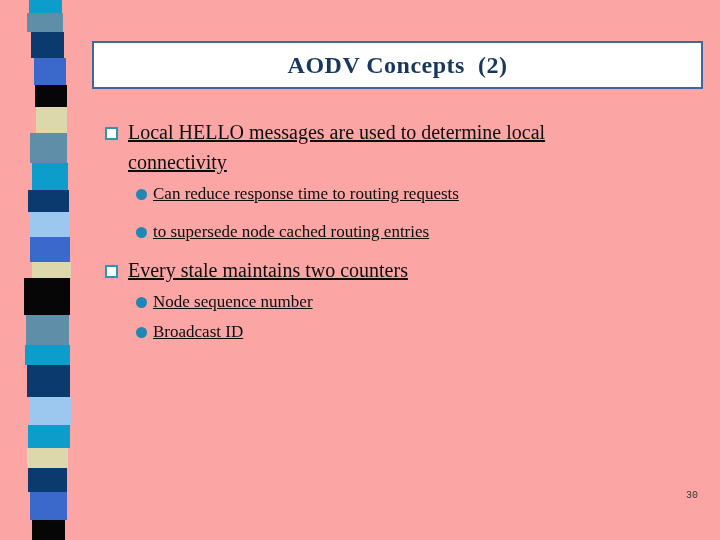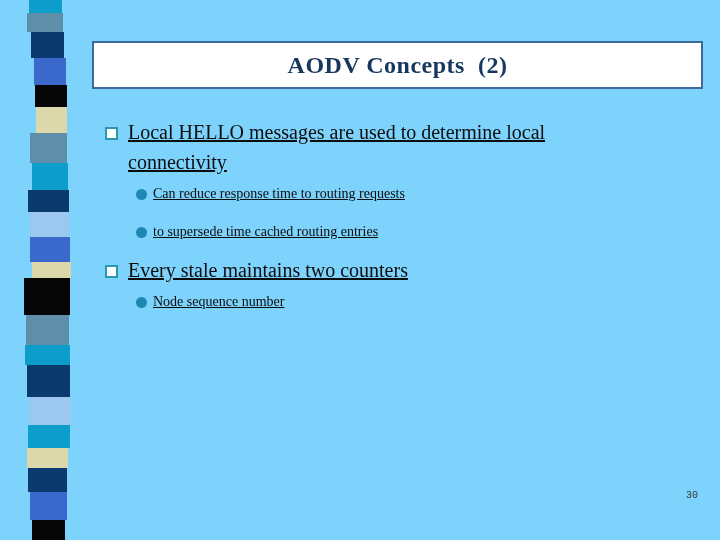--- a/index.html
+++ b/index.html
@@ -5,21 +5,21 @@
   html, body { margin: 0; padding: 0; }
   body {
     width: 720px; height: 540px;
     background: #ffffff;
     font-family: "Liberation Serif", serif;
     position: relative;
     overflow: hidden;
   }
   .slide {
     position: absolute; inset: 0;
-    background: #7dd3fc;
+    background: #fca5a5;
   }
 
   
   .ribbon {
     position: absolute;
     left: 23px; top: 0;
     width: 52px; height: 540px;
   }
   .ribbon-block {  }
 
@@ -62,21 +62,21 @@
     border: 2px solid var(--sq-color, #2899ad);
     background: #ffffff;
     display: inline-block;
   }
   .sub-list {
     margin: 2px 0 8px 31px;
   }
   .l2-item {
     position: relative;
     padding-left: 17px;
-    font-size: 14px;
+    font-size: 17px;
     line-height: 30px;
   }
   .dot-bullet {
     position: absolute;
     left: 0; top: 10px;
     width: 11px; height: 11px;
     border-radius: 50%;
     background: var(--dot-color, #1f87b4);
     display: inline-block;
   }
@@ -123,23 +123,24 @@
   <div class="title-box">
     <span class="title-text">AODV Concepts  (2)</span>
   </div>
 
   <div class="bullet-list">
       <div class="l1-item"><span class="sq-bullet"></span><span>Local HELLO messages are used to determine local<br>connectivity</span></div>
       <div class="sub-list">
         <div class="l2-item"><span class="dot-bullet"></span><span>Can reduce response time to routing requests</span></div>
       </div>
       <div class="sub-list">
-        <div class="l2-item"><span class="dot-bullet"></span><span>to supersede time cached routing entries</span></div>
+        <div class="l2-item"><span class="dot-bullet"></span><span>to supersede node cached routing entries</span></div>
       </div>
       <div class="l1-item"><span class="sq-bullet"></span><span>Every stale maintains two counters</span></div>
       <div class="sub-list">
         <div class="l2-item"><span class="dot-bullet"></span><span>Node sequence number</span></div>
+        <div class="l2-item"><span class="dot-bullet"></span><span>Broadcast ID</span></div>
       </div>
     </div>
 
   <div class="page-number">30</div>
 
 </div>
 
 </body></html>

